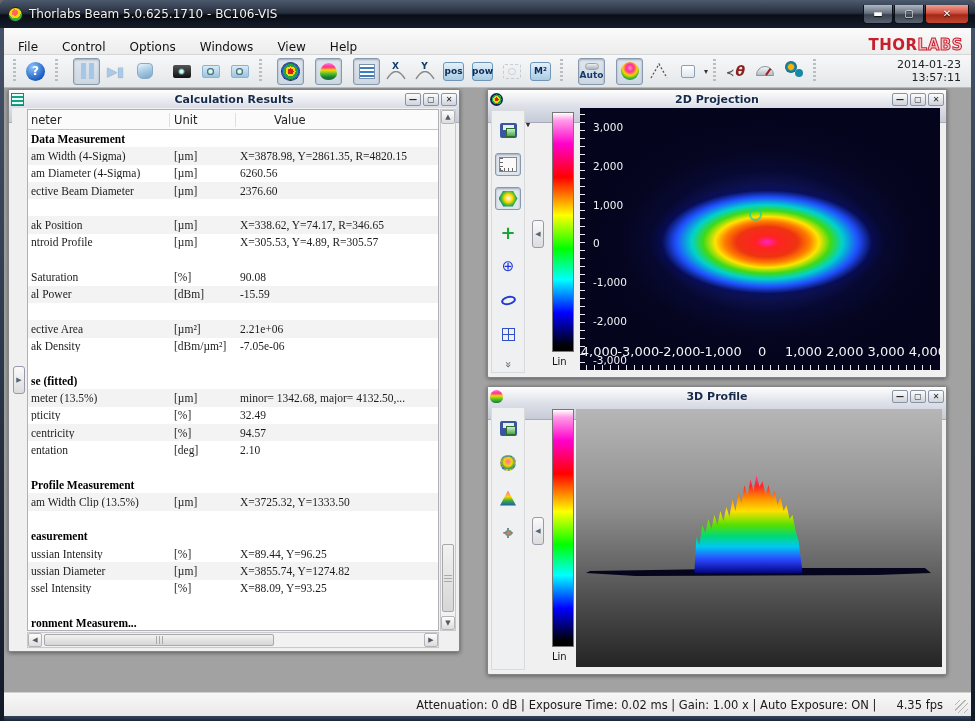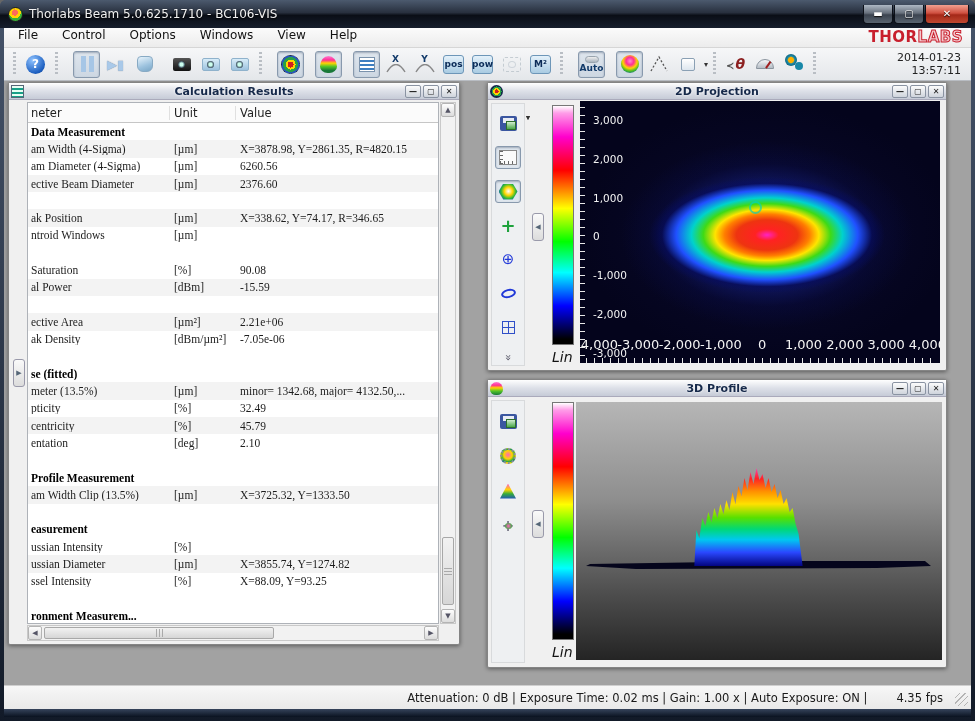--- a/index.html
+++ b/index.html
@@ -7,21 +7,21 @@
   .win{position:relative;width:975px;height:721px;background:linear-gradient(#46546a,#121a28);border-radius:6px 6px 0 0;overflow:hidden;}
   
   .titlebar{height:28px;display:flex;align-items:center;padding:0 6px;background:linear-gradient(#4c5a6e 0%,#28303e 45%,#0a0e16 55%,#161e2c 100%);}
   .appicon{width:15px;height:15px;border-radius:50%;background:radial-gradient(circle at 45% 35%,#ff6a5a 0 28%,#ffd400 28% 52%,#38b038 52% 78%,#0a3a12 78%);border:1px solid #222;margin:0 6px 0 2px;flex:none;}
   .apptitle{color:#f2f2f2;font-size:12px;text-shadow:0 1px 2px #000;white-space:nowrap;}
   .caption-btns{margin-left:auto;display:flex;}
   .cbtn{width:30px;height:19px;border:1px solid #0c1018;border-top:none;background:linear-gradient(#aeb8c4,#67707c 45%,#3c4450 55%,#596470);color:#fff;font-size:10px;line-height:17px;text-align:center;border-radius:0 0 4px 4px;margin-left:1px;text-shadow:0 1px 1px #000;}
   .cbtn.close{width:44px;background:linear-gradient(#f0a090,#d05040 45%,#a42818 55%,#c04830);font-weight:bold;}
   
   .chrome{margin:0 4px;}
-  .menubar{height:20px;background:linear-gradient(#fbfbfb,#ececec);display:flex;align-items:flex-start;font-size:12px;color:#111;border-bottom:1px solid #d6d6d6;}
+  .menubar{height:27px;background:linear-gradient(#fbfbfb,#ececec);display:flex;align-items:flex-end;font-size:12px;color:#111;border-bottom:1px solid #d6d6d6;}
   .menuitem{padding:3px 10px;margin-left:4px;cursor:default;}
   .logo{margin-left:auto;margin-right:8px;font-size:15px;font-weight:bold;letter-spacing:.5px;white-space:nowrap;}
   .logo .thor{color:#c81f2d;}
   .logo .labs{color:#f3c6cb;-webkit-text-stroke:1px #c81f2d;}
   
   .toolbar{height:33px;background:linear-gradient(#f6f7f8,#e4e7ea);border-bottom:1px solid #b8bcc2;display:flex;align-items:center;padding:0 4px;}
   .tsep{width:7px;height:24px;margin:0 3px;background:repeating-linear-gradient(180deg,#b9bec4 0 2px,transparent 2px 4px);background-size:3px 100%;background-repeat:no-repeat;background-position:center;}
   .tgap{width:8px;}
   .tbtn{width:27px;height:27px;border:1px solid transparent;border-radius:3px;display:flex;align-items:center;justify-content:center;flex-direction:column;position:relative;margin:0 1px;}
   .tbtn.pressed{border-color:#8899ad;background:linear-gradient(#dfe6ee,#cdd7e2);box-shadow:inset 0 1px 2px rgba(40,60,90,.35);margin-left:10px;}
@@ -48,21 +48,21 @@
   .ic-square{width:14px;height:13px;border:1px solid #8aa0b4;background:linear-gradient(#fff,#dde6ee);border-radius:2px;}
   .theta{font-size:14px;font-weight:bold;color:#8c2020;font-style:italic;}
   .theta::before{content:"≺";color:#555;font-size:10px;font-style:normal;margin-right:1px;}
   .ic-gauge{width:18px;height:10px;border-radius:18px 18px 0 0;background:linear-gradient(#f4f6f8,#b6bec6);border:1px solid #8a949e;position:relative;}
   .ic-gauge::after{content:"";position:absolute;left:50%;bottom:0;width:1.5px;height:8px;background:#a02020;transform:rotate(35deg);transform-origin:bottom;}
   .ic-circles{width:12px;height:12px;border-radius:50%;background:radial-gradient(circle,#ffb000 0 30%,#1888a8 45%,#0c4458 100%);box-shadow:8px 6px 0 -2px #1888a8;margin:-4px 6px 4px 0;}
   .tclock{margin-left:auto;margin-right:6px;font-size:11px;color:#222;text-align:right;line-height:13px;white-space:nowrap;}
   
   .mdi{position:relative;height:604px;background:#a2a2a2;overflow:hidden;}
   .cw{position:absolute;background:#f0f0f0;border:1px solid #848484;border-radius:2px;box-shadow:0 1px 4px rgba(0,0,0,.45);}
-  .cw-title{height:17px;display:flex;align-items:center;background:linear-gradient(#fefefe,#dde0e8 50%,#c6cbd7);border-bottom:1px solid #aab;padding:8px 2px;position:relative;}
+  .cw-title{height:17px;display:flex;align-items:flex-end;background:linear-gradient(#fefefe,#dde0e8 50%,#c6cbd7);border-bottom:1px solid #aab;padding:16px 2px;position:relative;}
   .cw-title .t{position:absolute;left:0;right:0;text-align:center;font-size:11px;font-weight:bold;color:#16294a;text-shadow:0 0 3px #fff;}
   .cw-btns{margin-left:auto;display:flex;gap:2px;position:relative;z-index:2;}
   .wbtn{width:16px;height:13px;border:1px solid #8a93a2;border-radius:2px;background:linear-gradient(#fcfcfc,#cfd4dc);font-size:8px;line-height:11px;text-align:center;color:#222;font-weight:bold;}
   .mini-ic{width:13px;height:13px;flex:none;position:relative;z-index:2;}
   .mini-list{background:repeating-linear-gradient(180deg,#e8fff4 0 2px,#18a088 2px 4px);border:1px solid #567;}
   .mini-target{border-radius:50%;background:radial-gradient(circle,#d02020 0 2px,#ffd400 2px 3.5px,#28a048 3.5px 5px,#14284c 5px);}
   .mini-beam{border-radius:50% 50% 45% 45%/60% 60% 40% 40%;background:linear-gradient(#ff7ace,#ff2f96 25%,#ffd400 45%,#52c428 70%,#187838);}
   
   .sidetools{position:absolute;left:3px;top:20px;bottom:4px;width:34px;background:#eef0f2;border:1px solid #d8dadc;display:flex;flex-direction:column;align-items:center;padding-top:8px;gap:11px;}
   .stbtn{width:26px;height:24px;display:flex;align-items:center;justify-content:center;border:1px solid transparent;border-radius:3px;}
@@ -76,54 +76,54 @@
   .ic-cross{color:#2038d8;font-size:15px;line-height:15px;}
   .ic-ell{width:15px;height:9px;border:2px solid #2038d8;border-radius:50%;transform:rotate(-14deg);}
   .ic-grid{width:13px;height:13px;border:1px solid #3050c8;background:linear-gradient(#3050c8,#3050c8) center/1px 100% no-repeat,linear-gradient(#3050c8,#3050c8) center/100% 1px no-repeat;}
   .ic-chev{color:#556;font-size:11px;transform:rotate(90deg);letter-spacing:-2px;}
   .ic-gear{width:16px;height:16px;border-radius:50%;border:2px dotted #8a9098;background:radial-gradient(circle at 50% 40%,#ff64be,#ffd400 45%,#34ac3c 72%,#2050c0);}
   .ic-cone{width:16px;height:15px;clip-path:polygon(50% 0,100% 100%,0 100%);background:linear-gradient(#ff64be,#ffd400 38%,#34ac3c 66%,#2050c0);}
   .ic-move{position:relative;width:18px;height:18px;color:#778;font-size:15px;font-weight:bold;text-align:center;line-height:18px;}
   .ic-move::after{content:"";position:absolute;left:50%;top:50%;width:7px;height:6px;margin:-3px 0 0 -3.5px;border-radius:50%;background:radial-gradient(circle,#ff64be,#34ac3c 80%);}
   .handle{position:absolute;width:12px;height:28px;border:1px solid #99a;border-radius:3px;background:linear-gradient(#fafafa,#dcdcdc);color:#567;font-size:7px;display:flex;align-items:center;justify-content:center;}
   .cbar{position:absolute;width:22px;background:linear-gradient(#ffffff 0%,#ff9ce8 3%,#ff00cc 13%,#ff0000 27%,#ffff00 43%,#00ff00 57%,#00ffff 70%,#0000ff 84%,#000 98%);border:1px solid #777;}
-  .linlbl{position:absolute;font-size:14px;color:#111;font-style:italic;}
+  .linlbl{position:absolute;font-size:10px;color:#111;}
   
   .plot2d{position:absolute;left:92px;top:18px;width:360px;height:262px;background:radial-gradient(ellipse at 52% 50%,#0a0a30 0%,#04041c 70%);overflow:hidden;}
   .tickv{position:absolute;left:0;top:6px;bottom:6px;width:5px;background:repeating-linear-gradient(180deg,#e8e8e8 0 1px,transparent 1px 8px);}
   .tickh{position:absolute;left:6px;right:6px;bottom:0;height:5px;background:repeating-linear-gradient(90deg,#e8e8e8 0 1px,transparent 1px 8px);}
   .ytick{position:absolute;left:13px;color:#f4f4f4;font-size:10.5px;}
   .xtick{position:absolute;top:236px;transform:translateX(-50%);color:#f4f4f4;font-size:13px;}
   .halo{position:absolute;left:52%;top:51%;width:292px;height:188px;transform:translate(-50%,-50%);border-radius:50%;background:radial-gradient(closest-side,rgba(60,90,255,.55),rgba(30,50,200,.30) 55%,rgba(12,22,130,.14) 76%,transparent 100%);}
   .beam{position:absolute;left:52%;top:51%;width:236px;height:116px;transform:translate(-50%,-50%);border-radius:50%;background:radial-gradient(closest-side,#ff22c4 0%,#ff2222 10%,#ee3410 26%,#ff7e00 36%,#ffe400 44%,#3eda16 54%,#00d2cc 64%,#2050ff 77%,rgba(6,12,96,.6) 89%,transparent 100%);}
   .artifact{position:absolute;left:47%;top:38%;width:13px;height:13px;border-radius:50%;border:2px solid rgba(0,210,190,.65);}
   
   .plot3d{position:absolute;left:88px;top:22px;width:366px;height:258px;background:linear-gradient(#b6b6b6,#8e8e8e 38%,#4e4e4e 74%,#242424);overflow:hidden;}
   
   .calcbody{position:absolute;inset:18px 3px 3px 3px;background:#f0f0f0;}
   .sidestrip{position:absolute;left:0;top:0;bottom:0;width:15px;}
   .tablebox{position:absolute;left:15px;right:17px;top:1px;bottom:17px;background:#fff;border:1px solid #aeb2b8;overflow:hidden;}
   .thead{display:flex;height:20px;border-bottom:1px solid #c6c6c6;background:#fbfbfb;font-size:11.5px;color:#222;align-items:center;}
   .thead .c1{width:142px;padding-left:3px;border-right:1px solid #e0e0e0;}
   .thead .c2{width:66px;padding-left:4px;border-right:1px solid #e0e0e0;}
-  .thead .c3{flex:1;padding-left:4px;}
+  .thead .c3{flex:1;padding-left:4px;margin-left:34px;}
   .trow{display:flex;height:17.3px;font-size:11.5px;color:#1c1c1c;align-items:center;font-family:Liberation Serif, serif;}
   .trow.alt{background:#f3f3f3;}
   .trow .c1{width:142px;padding-left:3px;overflow:hidden;white-space:nowrap;}
   .trow .c2{width:66px;padding-left:4px;white-space:nowrap;}
   .trow .c3{flex:1;padding-left:4px;overflow:hidden;white-space:nowrap;}
   .trow.sec{font-weight:bold;color:#000;}
   .vscroll{position:absolute;right:0;top:1px;bottom:17px;width:16px;background:#f2f2f2;border:1px solid #c9c9c9;}
   .hscroll{position:absolute;left:15px;right:17px;bottom:0;height:16px;background:#f2f2f2;border:1px solid #c9c9c9;}
   .sarrow{position:absolute;width:14px;height:14px;background:linear-gradient(#fdfdfd,#dcdcdc);border:1px solid #b4b4b4;color:#556;font-size:7px;line-height:13px;text-align:center;border-radius:2px;}
   .sthumb{position:absolute;background:linear-gradient(#f2f2f2,#d6d6d6);border:1px solid #a8a8a8;border-radius:2px;}
   .grip{background:repeating-linear-gradient(90deg,transparent 0 2px,#aaa 2px 3px);width:9px;height:8px;position:absolute;left:50%;top:50%;transform:translate(-50%,-50%);}
   .gripv{background:repeating-linear-gradient(180deg,transparent 0 2px,#aaa 2px 3px);width:8px;height:9px;position:absolute;left:50%;top:50%;transform:translate(-50%,-50%);}
   
-  .statusbar{height:24px;background:linear-gradient(#f7f7f7,#e9e9e9);border-top:1px solid #cfcfcf;display:flex;align-items:center;justify-content:flex-end;font-size:11.5px;color:#1a1a1a;padding-right:28px;gap:29px;position:relative;}
+  .statusbar{height:24px;background:linear-gradient(#f7f7f7,#e9e9e9);border-top:1px solid #cfcfcf;display:flex;align-items:center;justify-content:flex-end;font-size:11.5px;color:#1a1a1a;padding-right:28px;gap:20px;position:relative;}
   .rgrip{position:absolute;right:3px;bottom:3px;width:13px;height:13px;background:repeating-linear-gradient(135deg,transparent 0 3px,#b4b4b4 3px 4px);}
   .bottomframe{height:8px;background:linear-gradient(#36445c,#0a1220);}
 </style>
 </head>
 <body>
 
 <div class="win">
 
   <div class="titlebar">
     <div class="appicon"></div>
@@ -290,22 +290,23 @@
                   <span class="c1"></span>
                   <span class="c2"></span>
                   <span class="c3"></span>
                 </div>
                 <div class="trow alt">
                   <span class="c1">ak Position</span>
                   <span class="c2">[µm]</span>
                   <span class="c3">X=338.62, Y=74.17, R=346.65</span>
                 </div>
                 <div class="trow">
-                  <span class="c1">ntroid Windows</span>
-                  <span class="c2">[µm]</span>
+                  <span class="c1">ntroid Profile</span>
+                  <span class="c2">[µm]</span>
+                  <span class="c3">X=305.53, Y=4.89, R=305.57</span>
                 </div>
                 <div class="trow">
                   <span class="c1"></span>
                   <span class="c2"></span>
                   <span class="c3"></span>
                 </div>
                 <div class="trow">
                   <span class="c1">Saturation</span>
                   <span class="c2">[%]</span>
                   <span class="c3">90.08</span>
@@ -346,21 +347,21 @@
                   <span class="c3">minor= 1342.68, major= 4132.50,...</span>
                 </div>
                 <div class="trow">
                   <span class="c1">pticity</span>
                   <span class="c2">[%]</span>
                   <span class="c3">32.49</span>
                 </div>
                 <div class="trow alt">
                   <span class="c1">centricity</span>
                   <span class="c2">[%]</span>
-                  <span class="c3">45.79</span>
+                  <span class="c3">94.57</span>
                 </div>
                 <div class="trow">
                   <span class="c1">entation</span>
                   <span class="c2">[deg]</span>
                   <span class="c3">2.10</span>
                 </div>
                 <div class="trow">
                   <span class="c1"></span>
                   <span class="c2"></span>
                   <span class="c3"></span>
@@ -381,20 +382,21 @@
                   <span class="c3"></span>
                 </div>
                 <div class="trow sec">
                   <span class="c1">easurement</span>
                   <span class="c2"></span>
                   <span class="c3"></span>
                 </div>
                 <div class="trow">
                   <span class="c1">ussian Intensity</span>
                   <span class="c2">[%]</span>
+                  <span class="c3">X=89.44, Y=96.25</span>
                 </div>
                 <div class="trow alt">
                   <span class="c1">ussian Diameter</span>
                   <span class="c2">[µm]</span>
                   <span class="c3">X=3855.74, Y=1274.82</span>
                 </div>
                 <div class="trow">
                   <span class="c1">ssel Intensity</span>
                   <span class="c2">[%]</span>
                   <span class="c3">X=88.09, Y=93.25</span>

